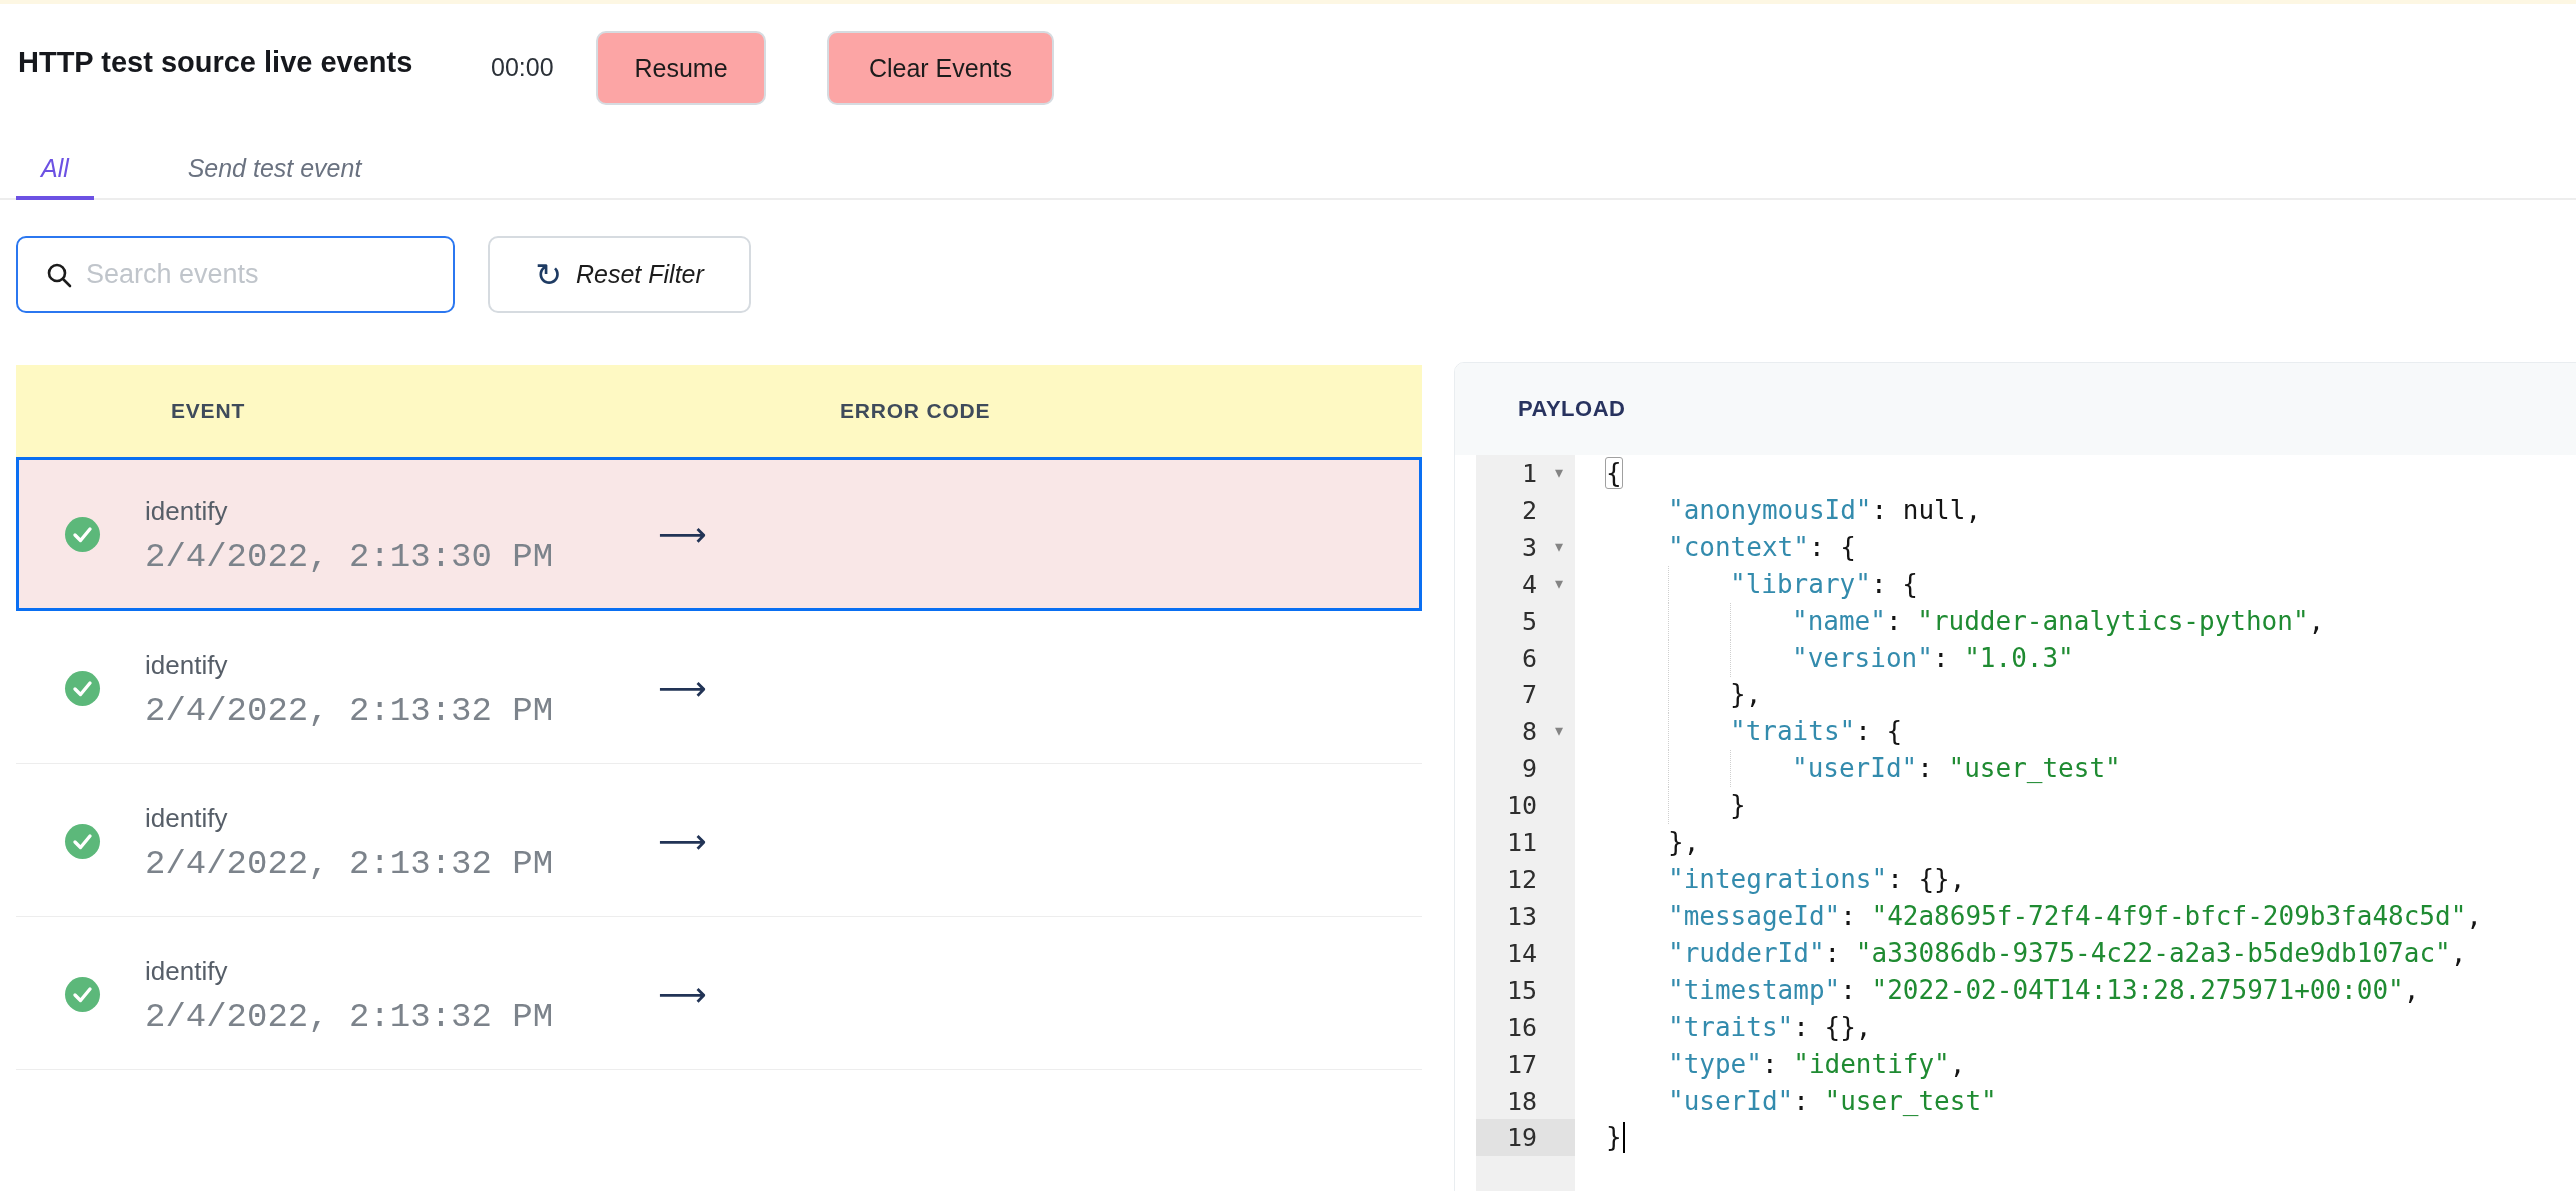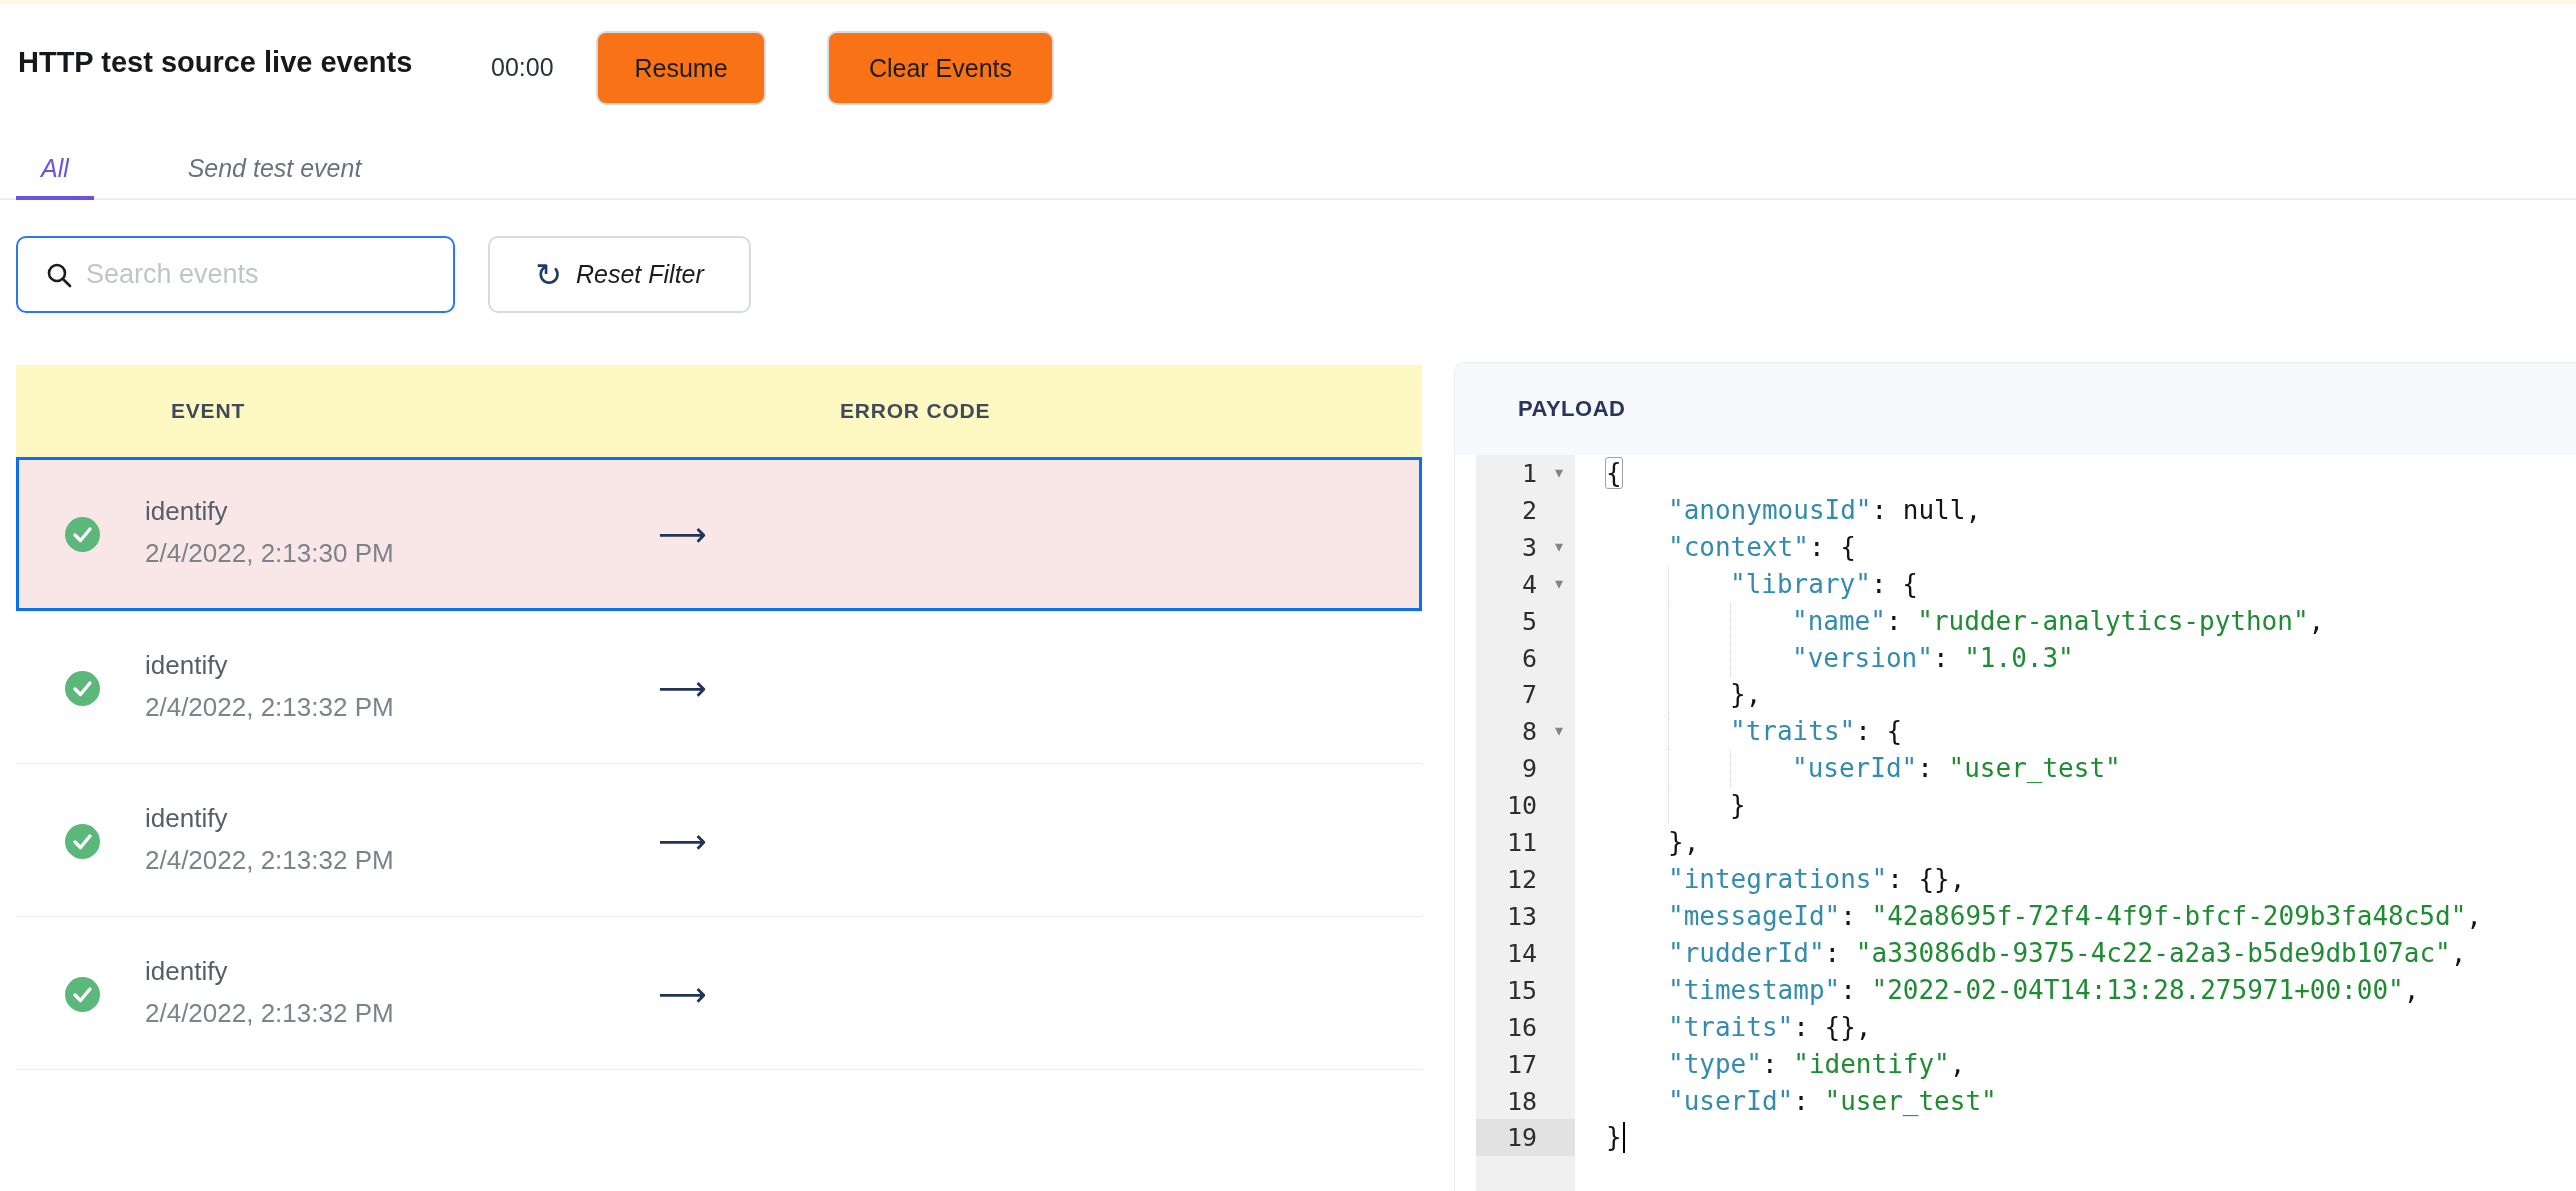--- a/index.html
+++ b/index.html
@@ -4,21 +4,21 @@
 <style>
   * { margin:0; padding:0; box-sizing:border-box; }
   html,body { width:2576px; height:1191px; overflow:hidden; background:#ffffff;
               font-family:"Liberation Sans", sans-serif; position:relative; }
 
   .top-accent { position:absolute; left:0; top:0; width:2576px; height:4px; background:#fdf7e3; }
 
   
   .page-title { position:absolute; left:18px; top:46px; font-size:29px; font-weight:700; color:#16181d; }
   .timer { position:absolute; left:491px; top:53px; font-size:25px; color:#2b3138; }
-  .btn { position:absolute; top:31px; height:74px; background:#f97316; border:2px solid #d6dbe0;
+  .btn { position:absolute; top:31px; height:74px; background:#fca5a5; border:2px solid #d6dbe0;
          border-radius:10px; font-size:25px; color:#1c1c1c; display:flex; align-items:center;
          justify-content:center; cursor:pointer; font-family:"Liberation Sans",sans-serif; }
   .btn-resume { left:596px; width:170px; }
   .btn-clear  { left:827px; width:227px; }
 
   
   .tabs-hairline { position:absolute; left:0; top:198px; width:2576px; height:2px; background:#ededed; }
   .tab { position:absolute; top:140px; height:56px; display:flex; align-items:center;
          justify-content:center; font-size:25px; cursor:pointer;font-style:italic; }
   .tab-all { left:16px; width:78px; color:#6c51e3; }
@@ -45,21 +45,21 @@
   .th { position:absolute; top:0; height:92px; display:flex; align-items:center;
         font-size:21px; font-weight:700; color:#3f4b5b; letter-spacing:0.8px; }
   .th-event { left:155px; }
   .th-error { left:824px; }
   .ev-row { position:relative; height:153px; background:#fff; border-bottom:1px solid #ededed; cursor:pointer; }
   .ev-row.selected { height:154px; background:#f9e7e7; border:3px solid #0a6ff2; }
   .ev-status { position:absolute; left:49px; top:60px; width:35px; height:35px; border-radius:50%;
                background:#5cb87a; display:flex; align-items:center; justify-content:center; }
   .ev-row.selected .ev-status { left:46px; top:57px; }
   .ev-name { position:absolute; left:129px; top:39px; font-size:26px; color:#565e68; }
-  .ev-time { position:absolute; left:129px; top:81px; font-size:26px; color:#7c838b; }
+  .ev-time { position:absolute; left:129px; top:81px; font-size:34px; color:#7c838b;font-family:Liberation Mono, monospace; }
   .ev-row.selected .ev-name { left:126px; top:36px; }
   .ev-row.selected .ev-time { left:126px; top:78px; }
   .ev-arrow { position:absolute; left:642px; top:57px; font-size:34px; color:#223456;
               font-family:"DejaVu Sans", sans-serif; }
   .ev-row.selected .ev-arrow { left:639px; top:54px; }
 
   
   .payload-panel { position:absolute; left:1454px; top:362px; width:1157px; height:878px;
                    background:#fff; border:1px solid #e9edf0; border-radius:10px; overflow:hidden; }
   .payload-head { height:92px; background:#f7f9fa; position:relative; }

